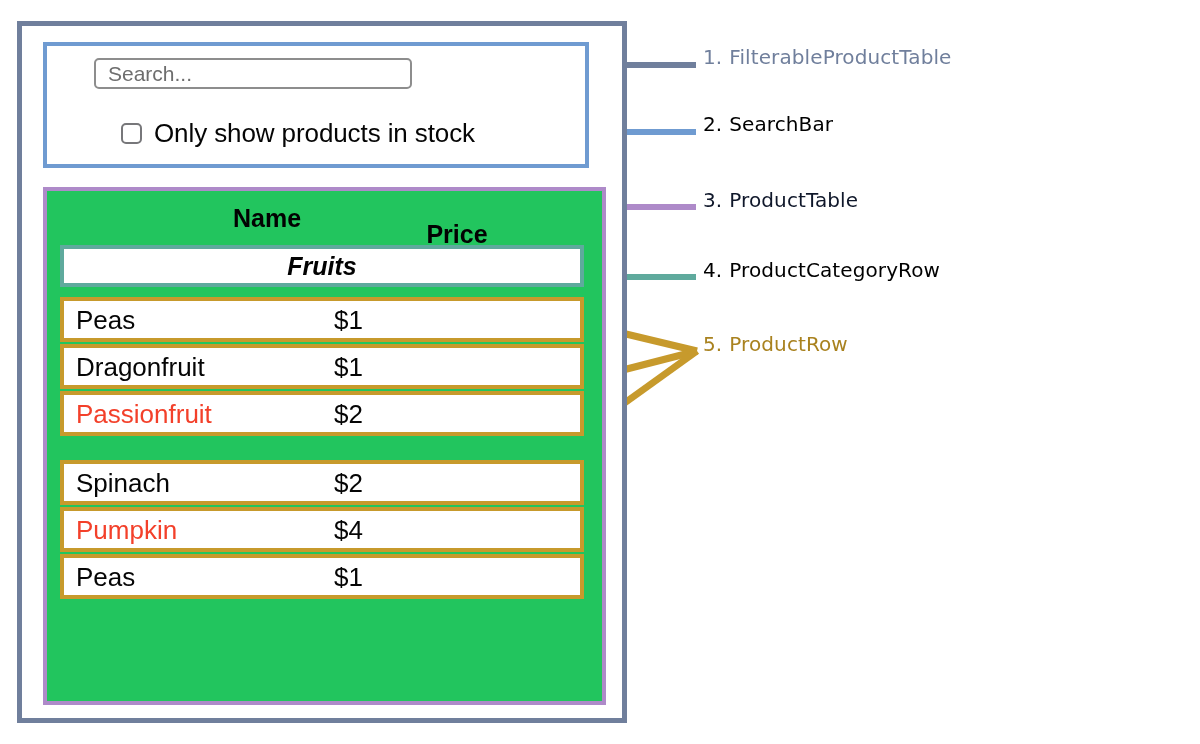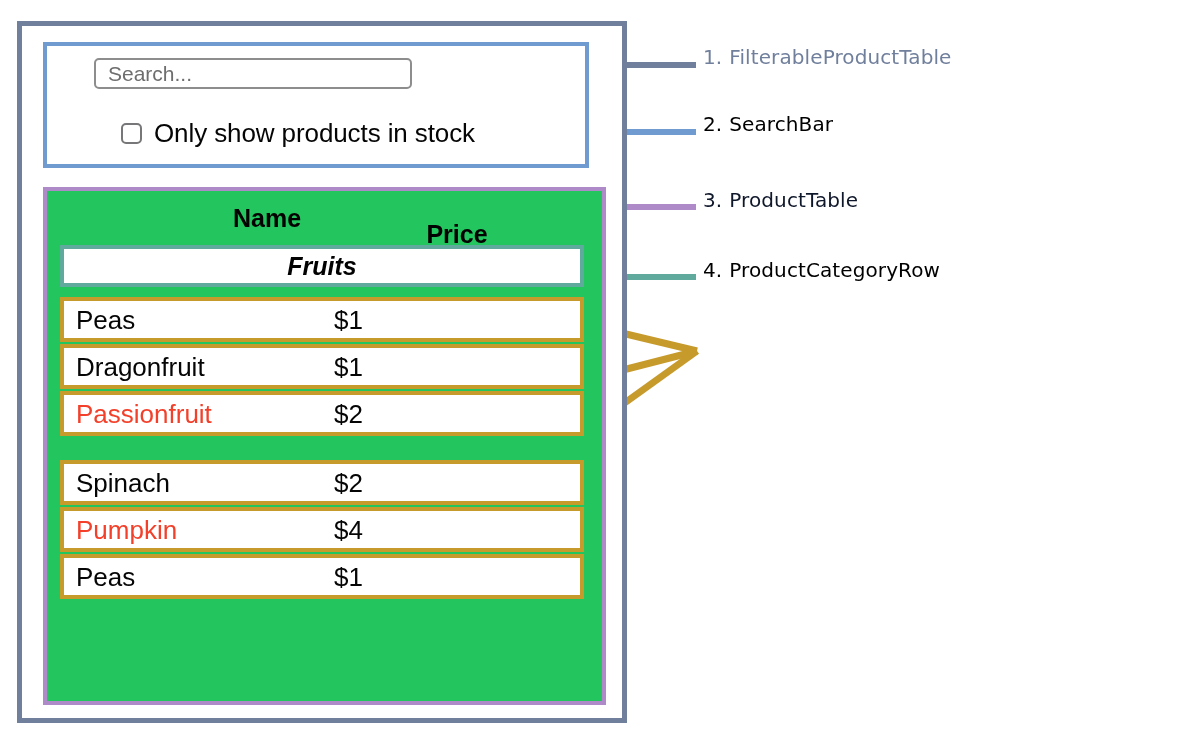--- a/index.html
+++ b/index.html
@@ -277,14 +277,17 @@
   </div>
 
   <div class="legend-label" style="left:703px; top:188px; color:#0f172a;">
     <span class="legend-num">3.</span><span>ProductTable</span>
   </div>
 
   <div class="legend-label" style="left:703px; top:258px; color:#000000;">
     <span class="legend-num">4.</span><span>ProductCategoryRow</span>
   </div>
 
+  <div class="legend-label" style="left:703px; top:332px; color:#a9821f;">
+    <span class="legend-num">5.</span><span>ProductRow</span>
+  </div>
 
 </div>
 
 </body></html>

